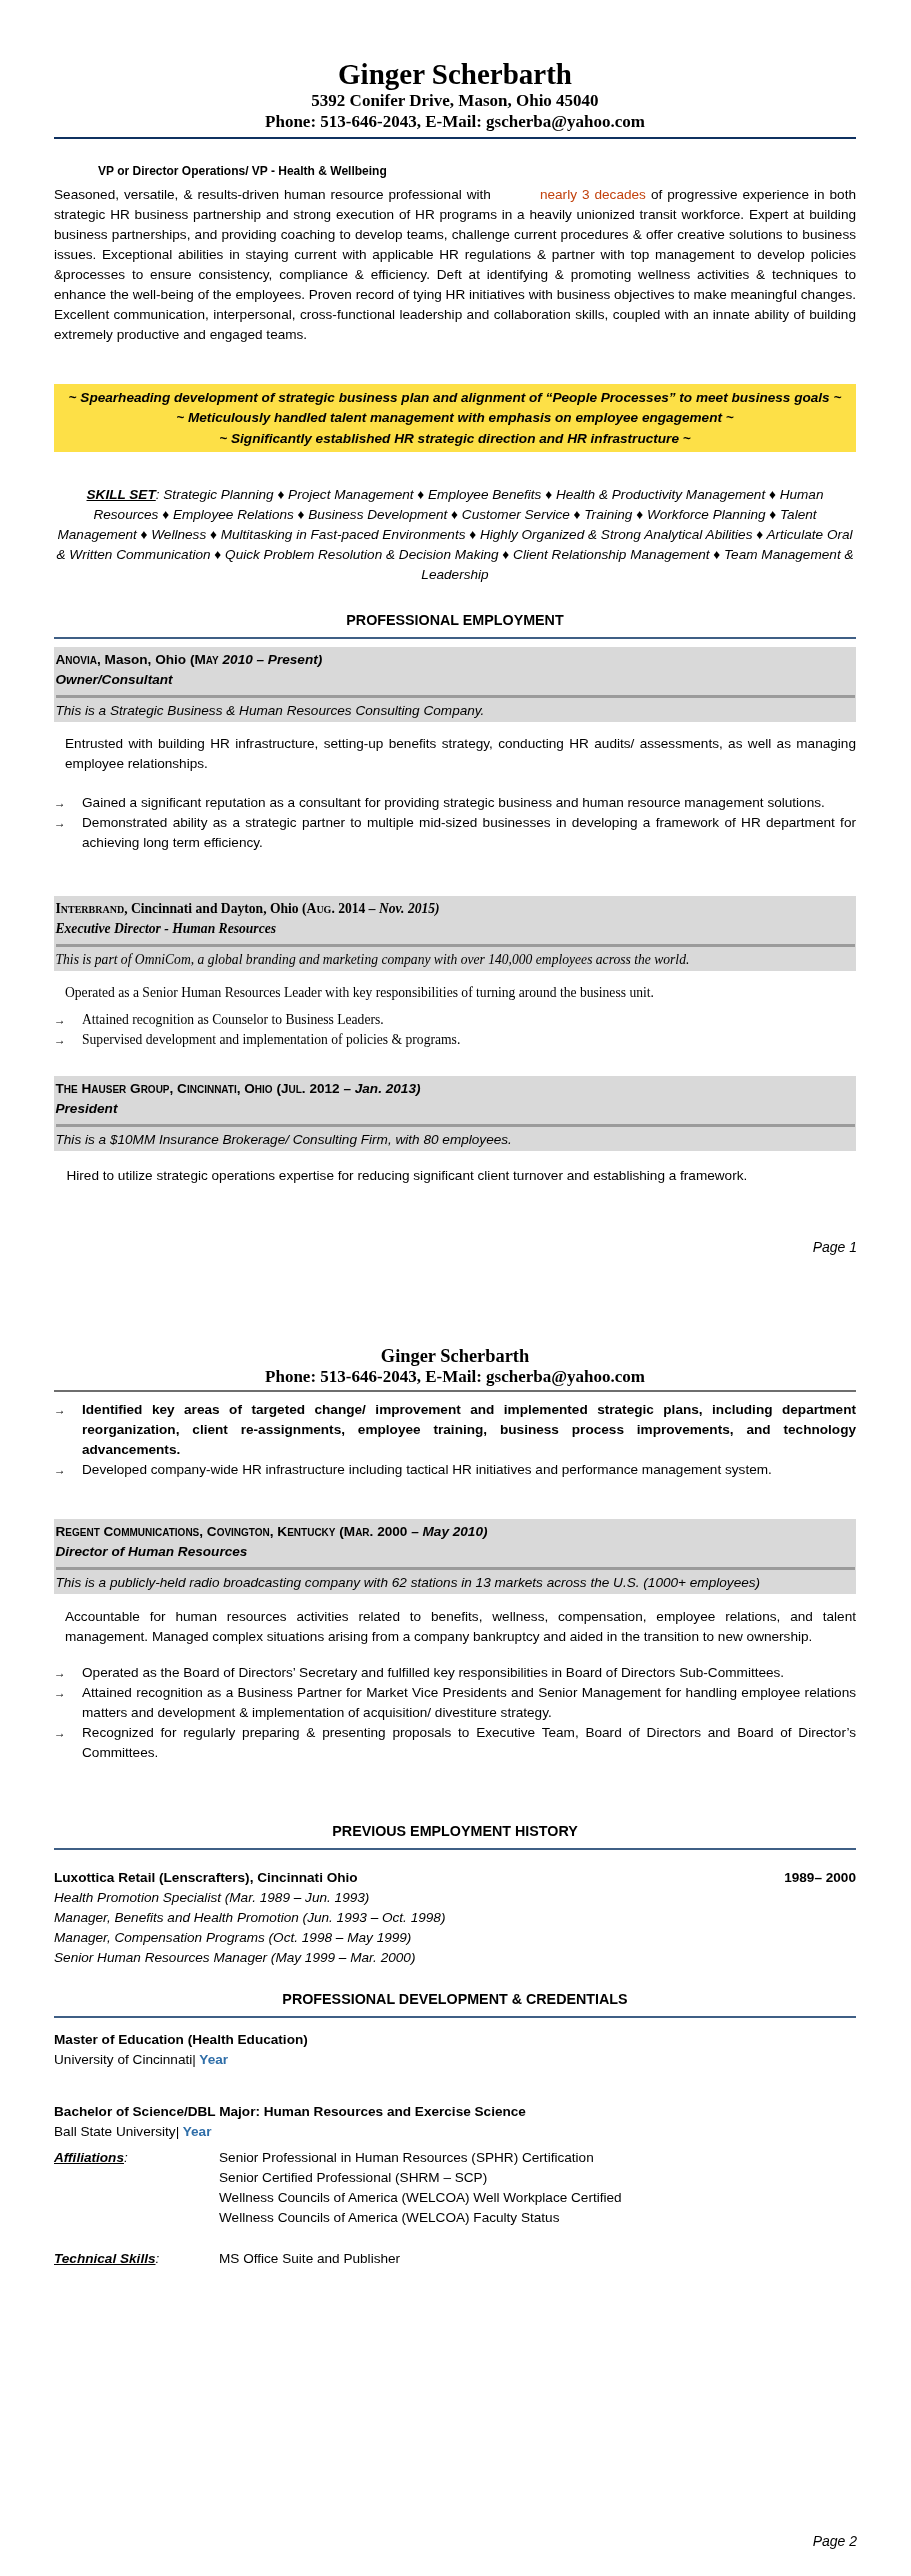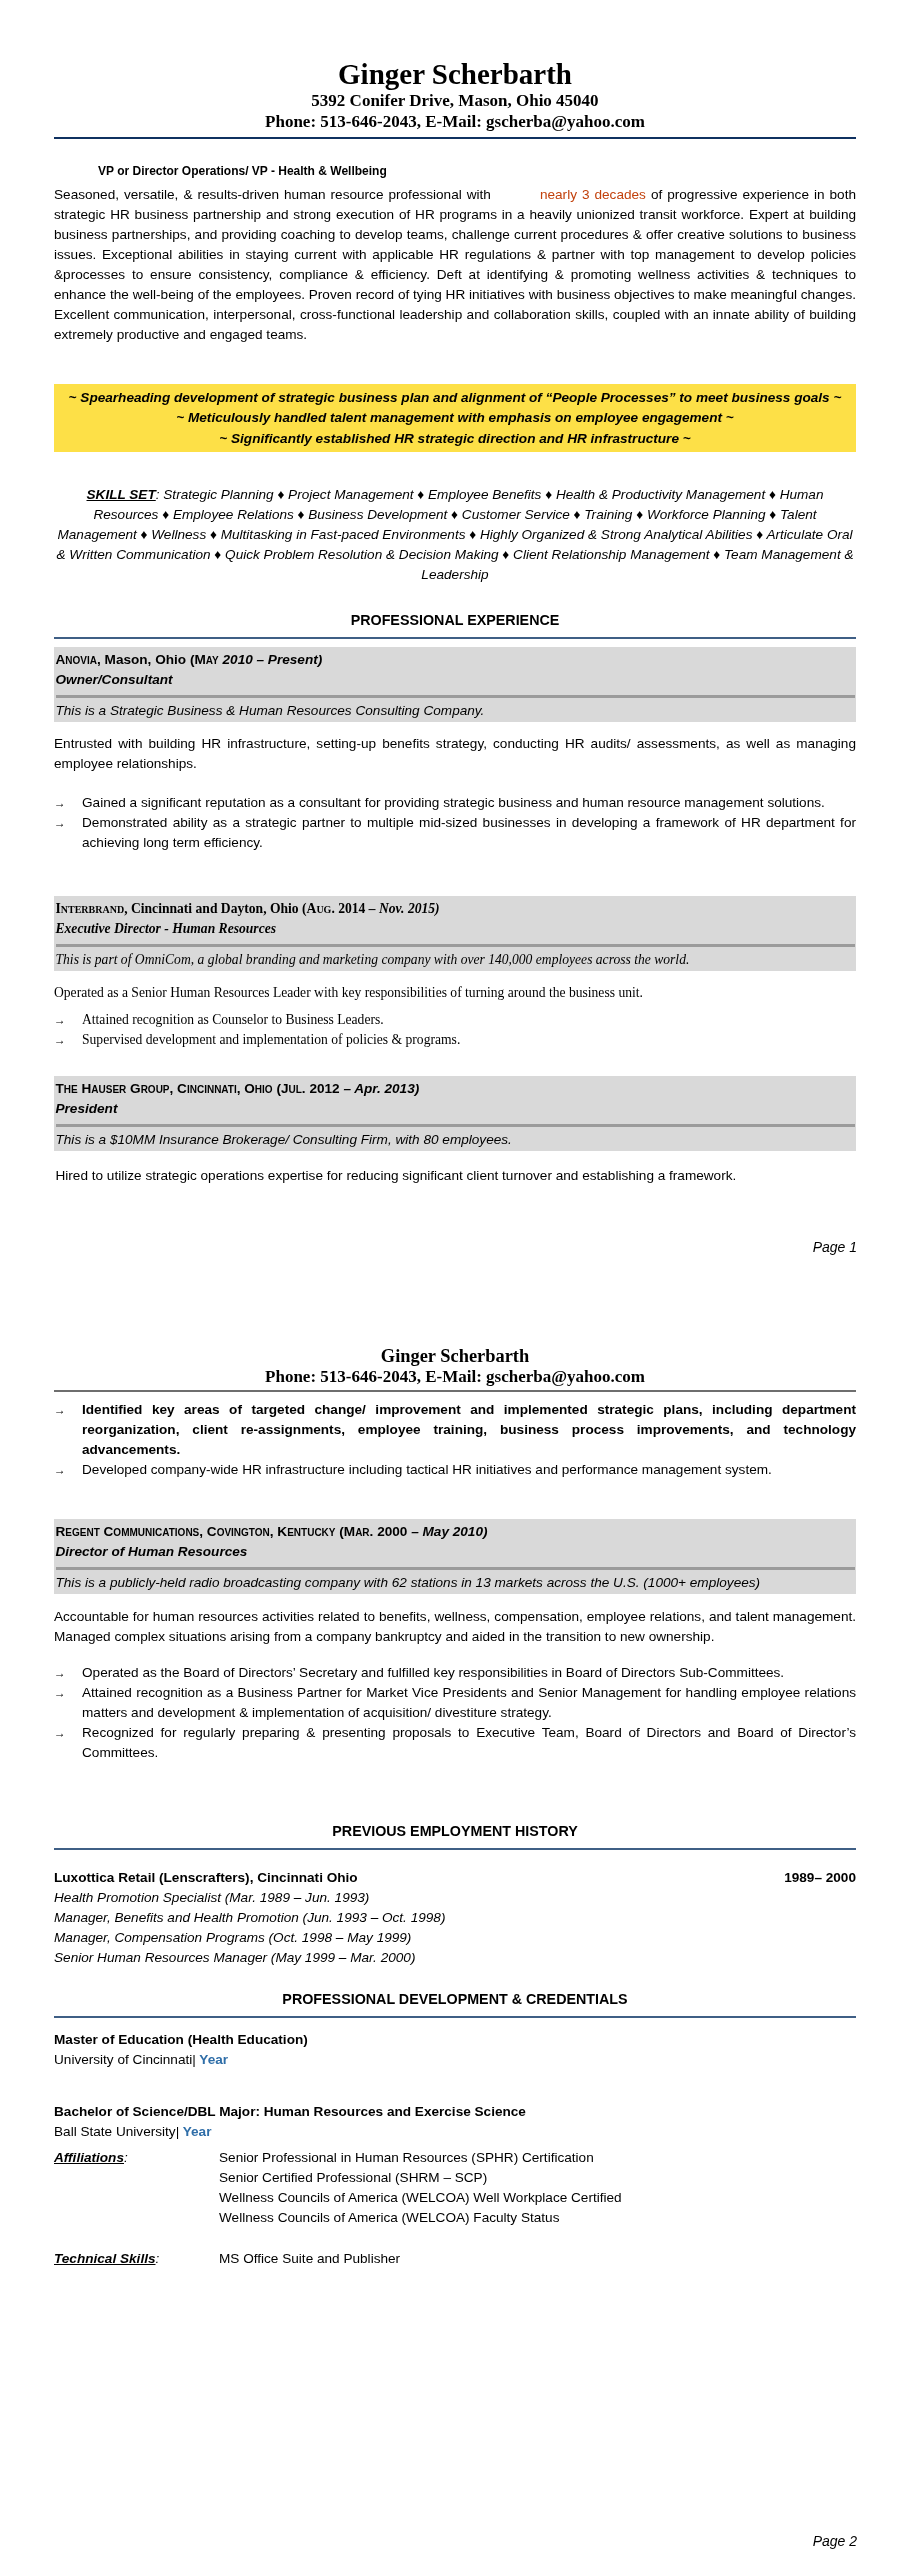--- a/index.html
+++ b/index.html
@@ -117,20 +117,21 @@
     .job-box .rule-grey { margin: 4.4px 0 2.9px; height: 2.9px; background: #9b9b9b; }
     .job-desc {
       font-style: italic;
       font-size: 13.6px;
       line-height: 19px;
     }
     .para {
       text-align: justify;
       font-size: 13.6px;
       line-height: 20px;
+      margin-left: 11px;
     }
     ul.arrows { list-style: none; }
     ul.arrows li {
       position: relative;
       padding-left: 28px;
       text-align: justify;
       font-size: 13.6px;
       line-height: 20px;
     }
     ul.arrows li .arrow {
@@ -231,21 +232,21 @@
       <div>~ Meticulously handled talent management with emphasis on employee engagement ~</div>
       <div>~ Significantly established HR strategic direction and HR infrastructure ~</div>
     </div>
   </div>
 
   <div class="content" style="top:485px;">
     <p class="skills" style="margin-top:0;"><span class="lbl">SKILL SET</span><span>: Strategic Planning ♦ Project Management  ♦ Employee Benefits ♦ Health &amp; Productivity Management ♦ Human Resources ♦ Employee Relations  ♦ Business Development ♦ Customer Service ♦ Training ♦ Workforce Planning ♦ Talent Management ♦ Wellness ♦ Multitasking in Fast-paced Environments ♦ Highly Organized &amp; Strong Analytical Abilities ♦ Articulate Oral &amp; Written Communication ♦ Quick Problem Resolution &amp; Decision Making ♦ Client Relationship Management ♦ Team Management &amp; Leadership</span></p>
   </div>
 
   <div class="content" style="top:611px;">
-    <div class="section-title">PROFESSIONAL EXPERIENCE</div>
+    <div class="section-title">PROFESSIONAL EMPLOYMENT</div>
     <div class="rule-slate" style="margin-top:6.6px;"></div>
   </div>
 
   <div class="content" style="top:647px;">
     <div class="job-box">
       <div class="job-head"><span class="sc">Anovia</span><span>, Mason, Ohio (</span><span class="sc">May</span><i> 2010 – Present)</i></div>
       <div class="job-role">Owner/Consultant</div>
       <div class="rule-grey"></div>
       <div class="job-desc">This is a Strategic Business &amp; Human Resources Consulting Company.</div>
     </div>
@@ -265,21 +266,21 @@
     </div>
     <p class="para" style="margin-top:11.8px;">Operated as a Senior Human Resources Leader with key responsibilities of turning around the business unit.</p>
     <ul class="arrows" style="margin-top:7.3px;">
       <li><span class="arrow">→</span><span>Attained recognition as Counselor to Business Leaders.</span></li>
       <li><span class="arrow">→</span><span>Supervised development and implementation of policies &amp; programs.</span></li>
     </ul>
   </div>
 
   <div class="content" style="top:1076px;">
     <div class="job-box">
-      <div class="job-head"><span class="sc">The Hauser Group, Cincinnati, Ohio</span><span> (</span><span class="sc">Jul. 2012</span><i> – Apr. 2013)</i></div>
+      <div class="job-head"><span class="sc">The Hauser Group, Cincinnati, Ohio</span><span> (</span><span class="sc">Jul. 2012</span><i> – Jan. 2013)</i></div>
       <div class="job-role">President</div>
       <div class="rule-grey"></div>
       <div class="job-desc">This is a $10MM Insurance Brokerage/ Consulting Firm, with 80 employees.</div>
     </div>
     <p class="para" style="margin-top:14.7px; text-align:left; padding-left:1.5px;">Hired to utilize strategic operations expertise for reducing significant client turnover and establishing a framework.</p>
   </div>
 
   <div class="page-num" style="top:1239px;">Page 1</div>
 </div>
 

